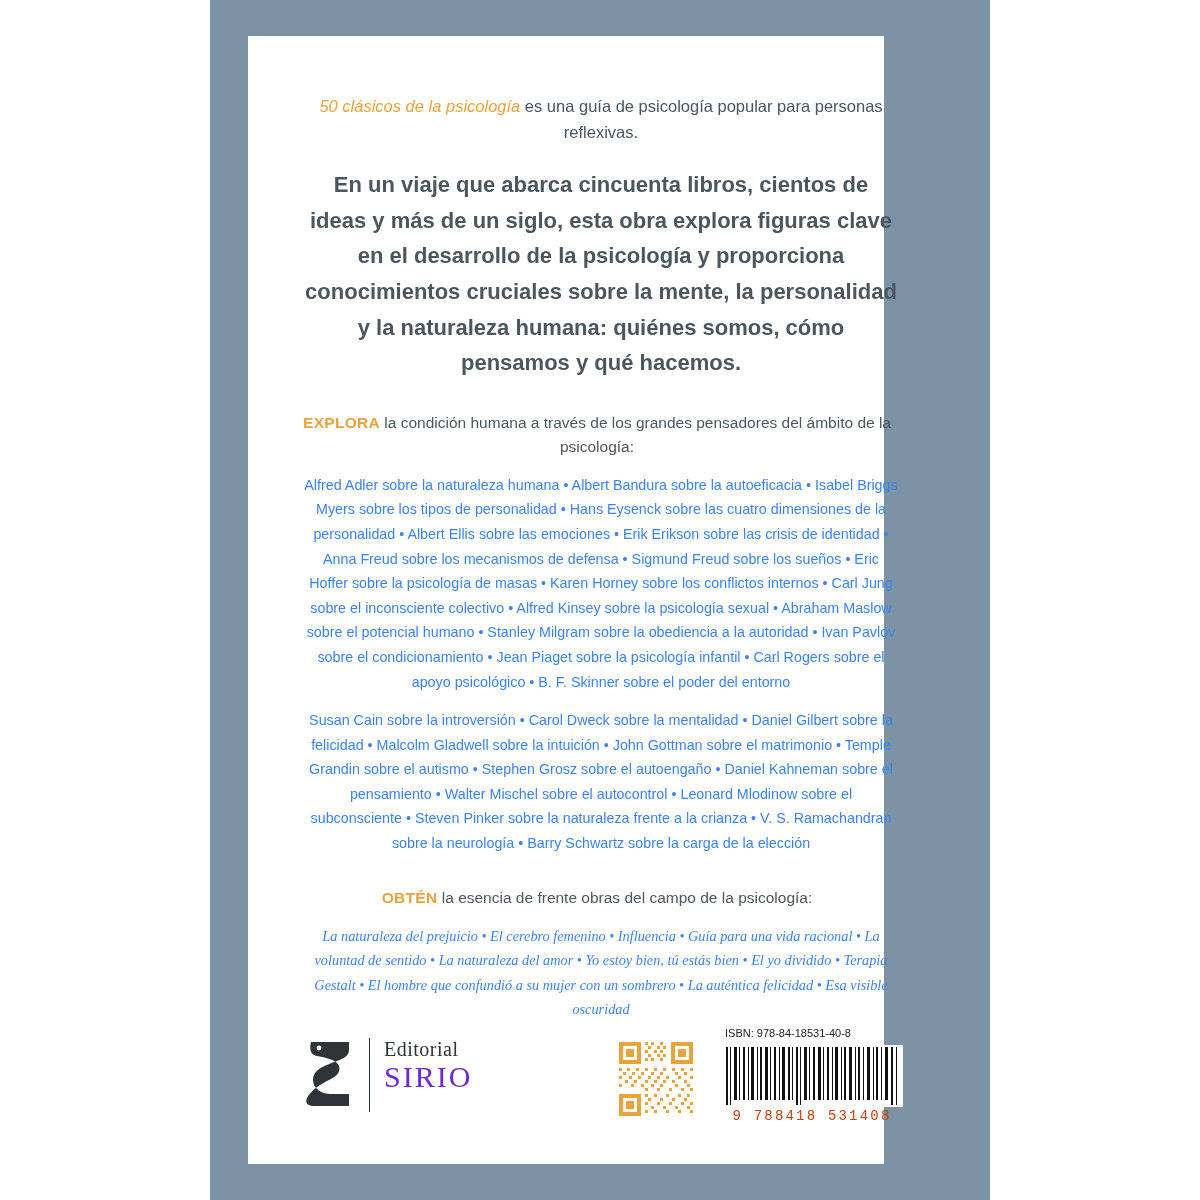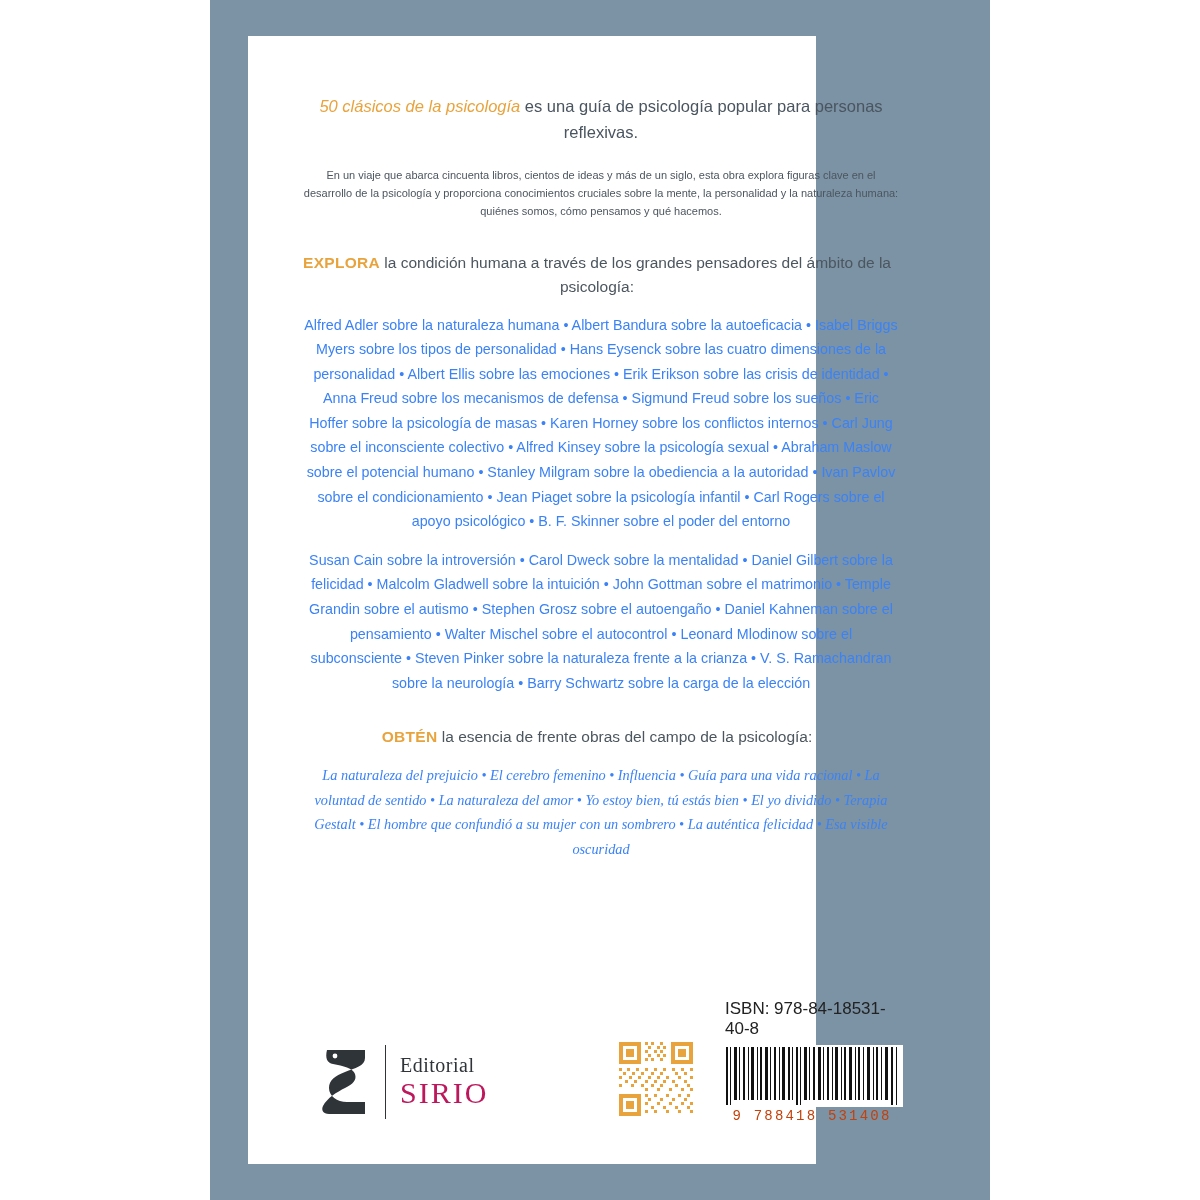--- a/index.html
+++ b/index.html
@@ -24,21 +24,21 @@
     top: 0;
     width: 780px;
     height: 1200px;
     background: #7b93a5;
   }
   
   .sheet {
     position: absolute;
     left: 248px;
     top: 36px;
-    width: 568px;
+    width: 636px;
     height: 1128px;
     background: #ffffff;
   }
   .content {
     position: absolute;
     left: 55px;
     top: 40px;
     width: 596px;
   }
 
@@ -51,23 +51,24 @@
   }
   .lead .book-title {
     color: #e8a33d;
     font-style: italic;
     font-weight: 400;
   }
 
   .para {
     text-align: center;
     color: #4c565f;
-    font-size: 11px;
+    font-size: 22px;
     line-height: 1.62;
     margin: 22px 0 0 0;
+    font-weight: bold;
   }
 
   .section-head {
     text-align: center;
     color: #4c565f;
     font-size: 15.5px;
     line-height: 1.55;
     margin: 30px 8px 0 0;
   }
   .section-head .kw {
@@ -91,24 +92,23 @@
   
   .footer {
     position: absolute;
     left: 55px;
     bottom: 34px;
     width: 600px;
     height: 112px;
   }
   .logo-wrap {
     position: absolute;
-    left: 16px;
+    left: 0;
     bottom: 4px;
     display: flex;
-    align-items: center;
     height: 88px;
   }
   .logo-glyph {
     width: 54px;
     height: 72px;
     position: relative;
   }
   .logo-glyph svg { display: block; }
   .logo-divider {
     width: 1px;
@@ -120,21 +120,21 @@
     line-height: 1.12;
   }
   .logo-text .ed {
     font-size: 20px;
     color: #2f3438;
     letter-spacing: .5px;
     font-family: "Liberation Serif", serif;
   }
   .logo-text .sirio {
     font-size: 30px;
-    color: #be185d;
+    color: #6d28d9;
     letter-spacing: 2px;
     font-family: "Liberation Serif", serif;
   }
 
   .qr {
     position: absolute;
     left: 312px;
     bottom: 10px;
     width: 82px;
     height: 82px;
@@ -142,21 +142,21 @@
   .qr svg { display: block; }
 
   .isbn-block {
     position: absolute;
     right: 0;
     bottom: 6px;
     width: 182px;
     text-align: center;
   }
   .isbn-text {
-    font-size: 17px;
+    font-size: 11px;
     color: #222;
     font-family: "Liberation Sans", sans-serif;
     text-align: left;
     margin-bottom: 6px;
     padding-left: 4px;
   }
   .barcode {
     width: 182px;
     height: 62px;
     background: #ffffff;

